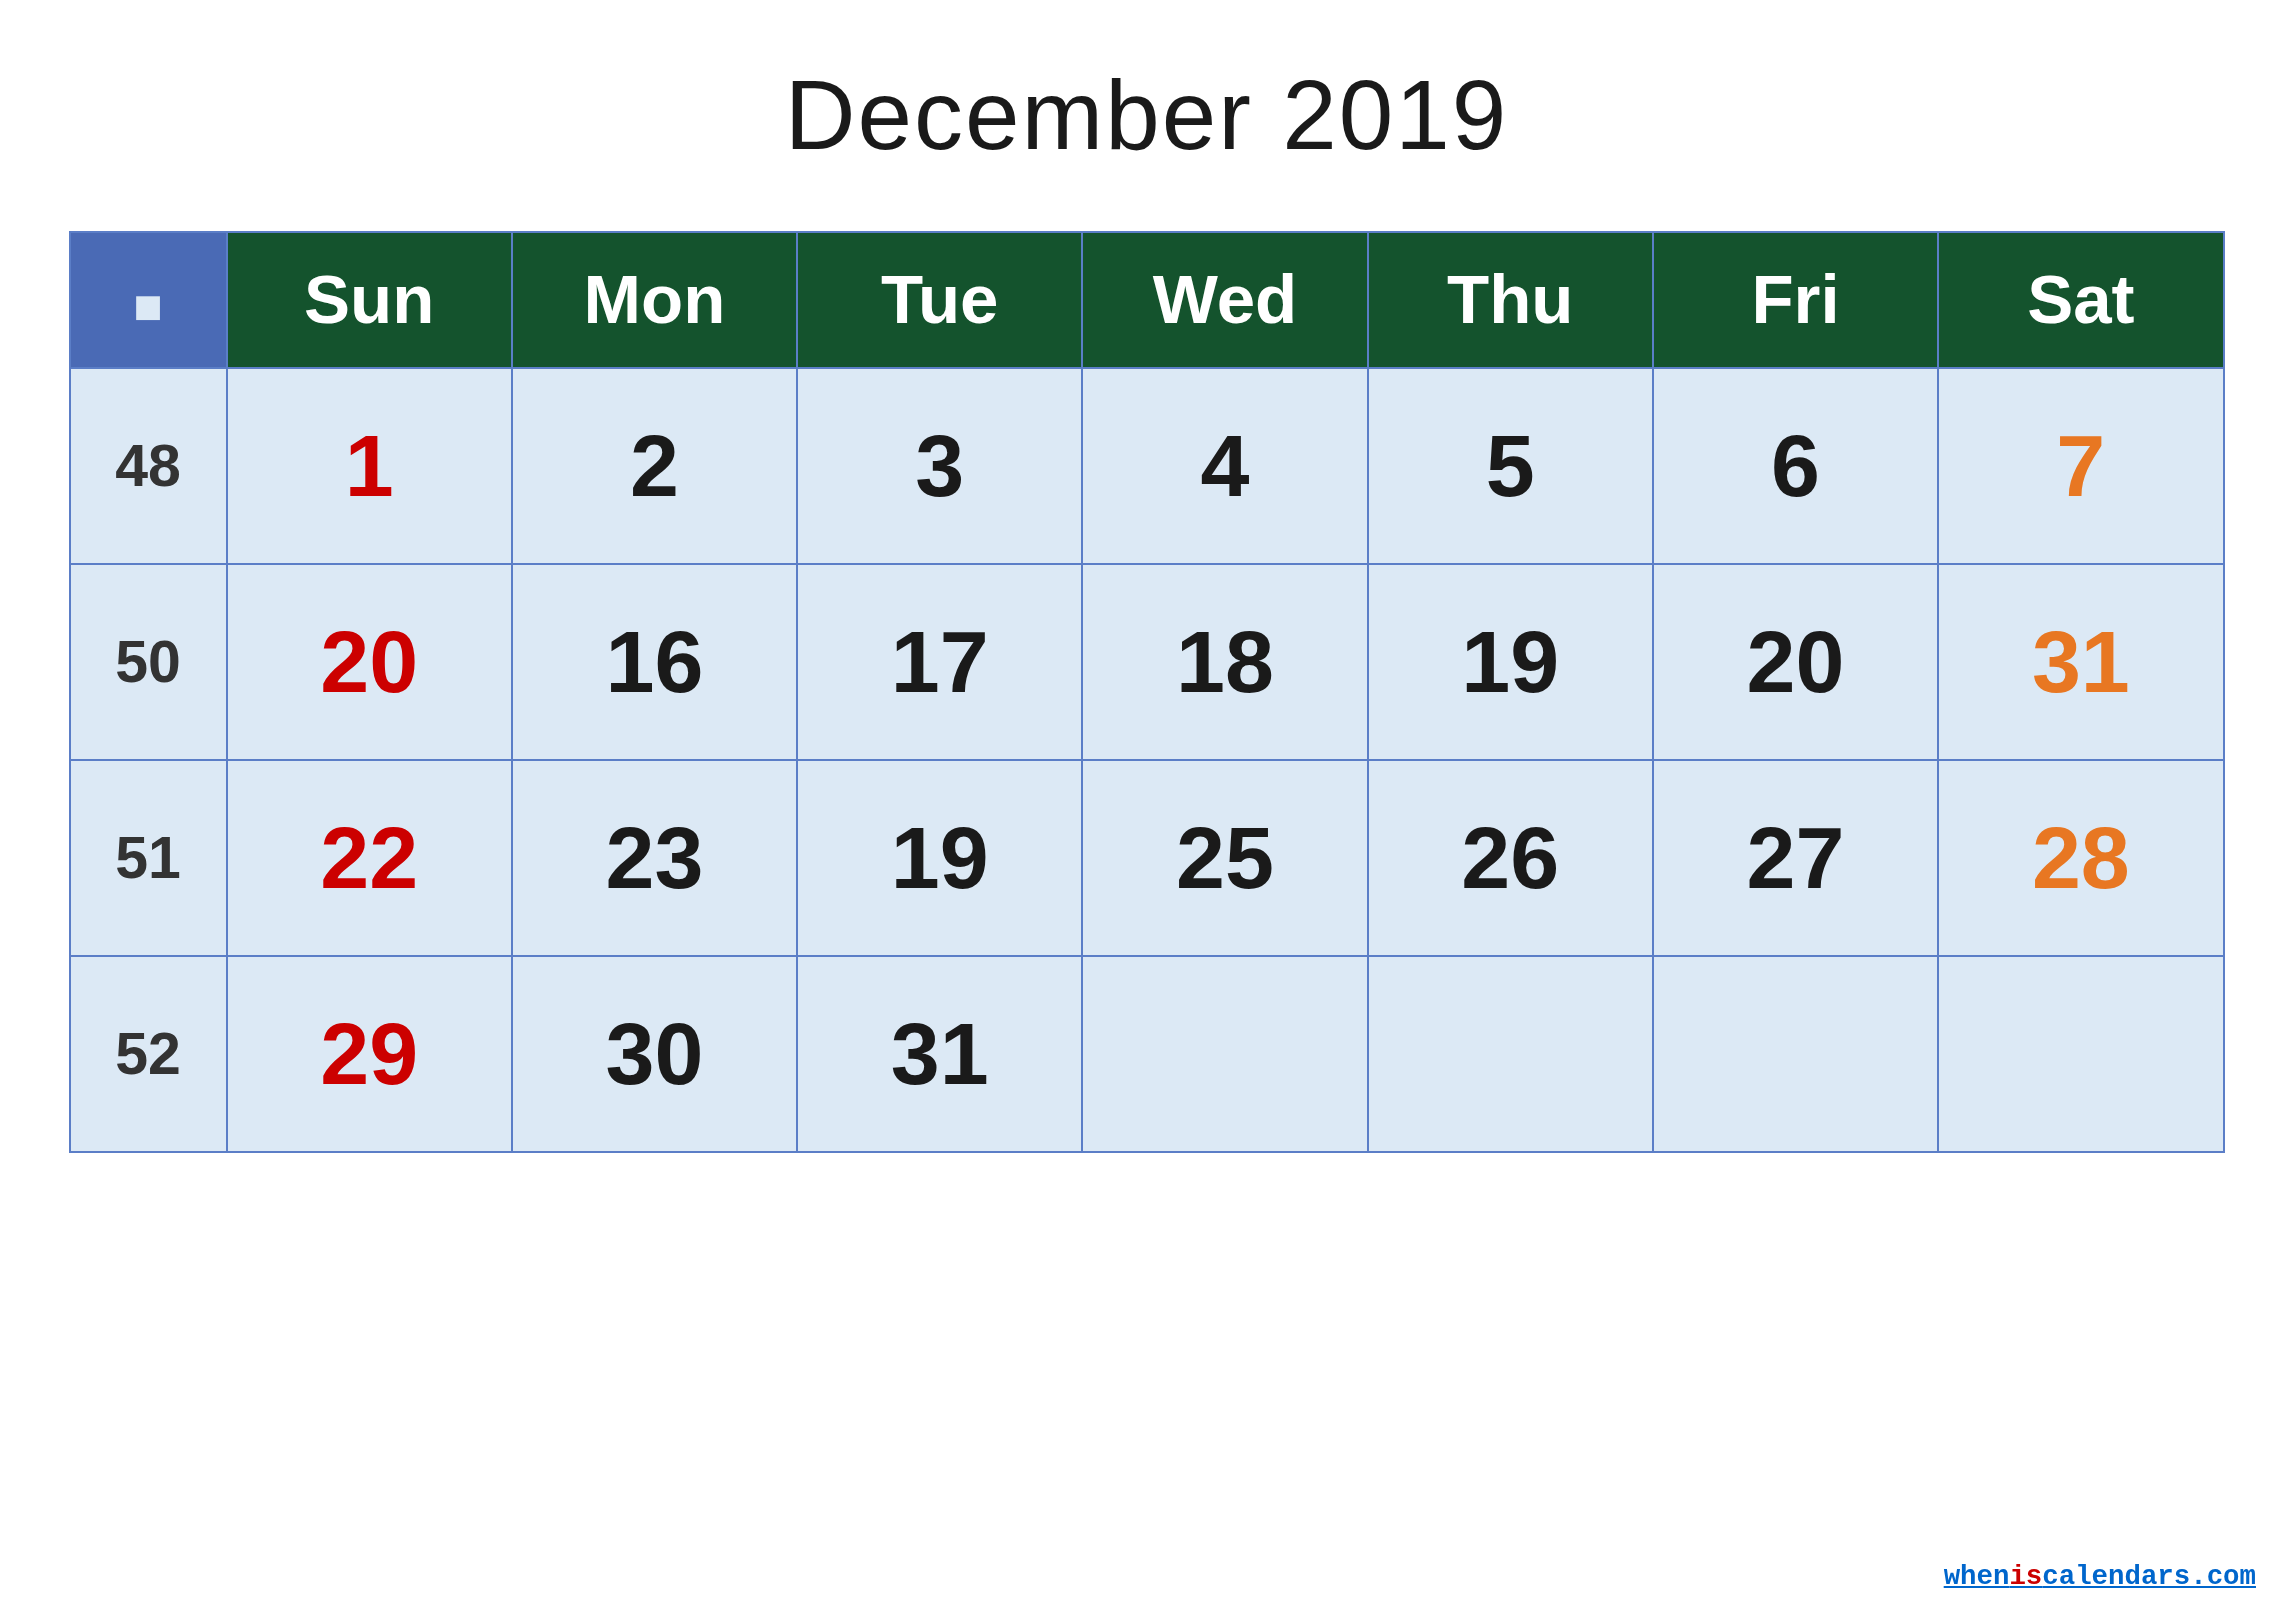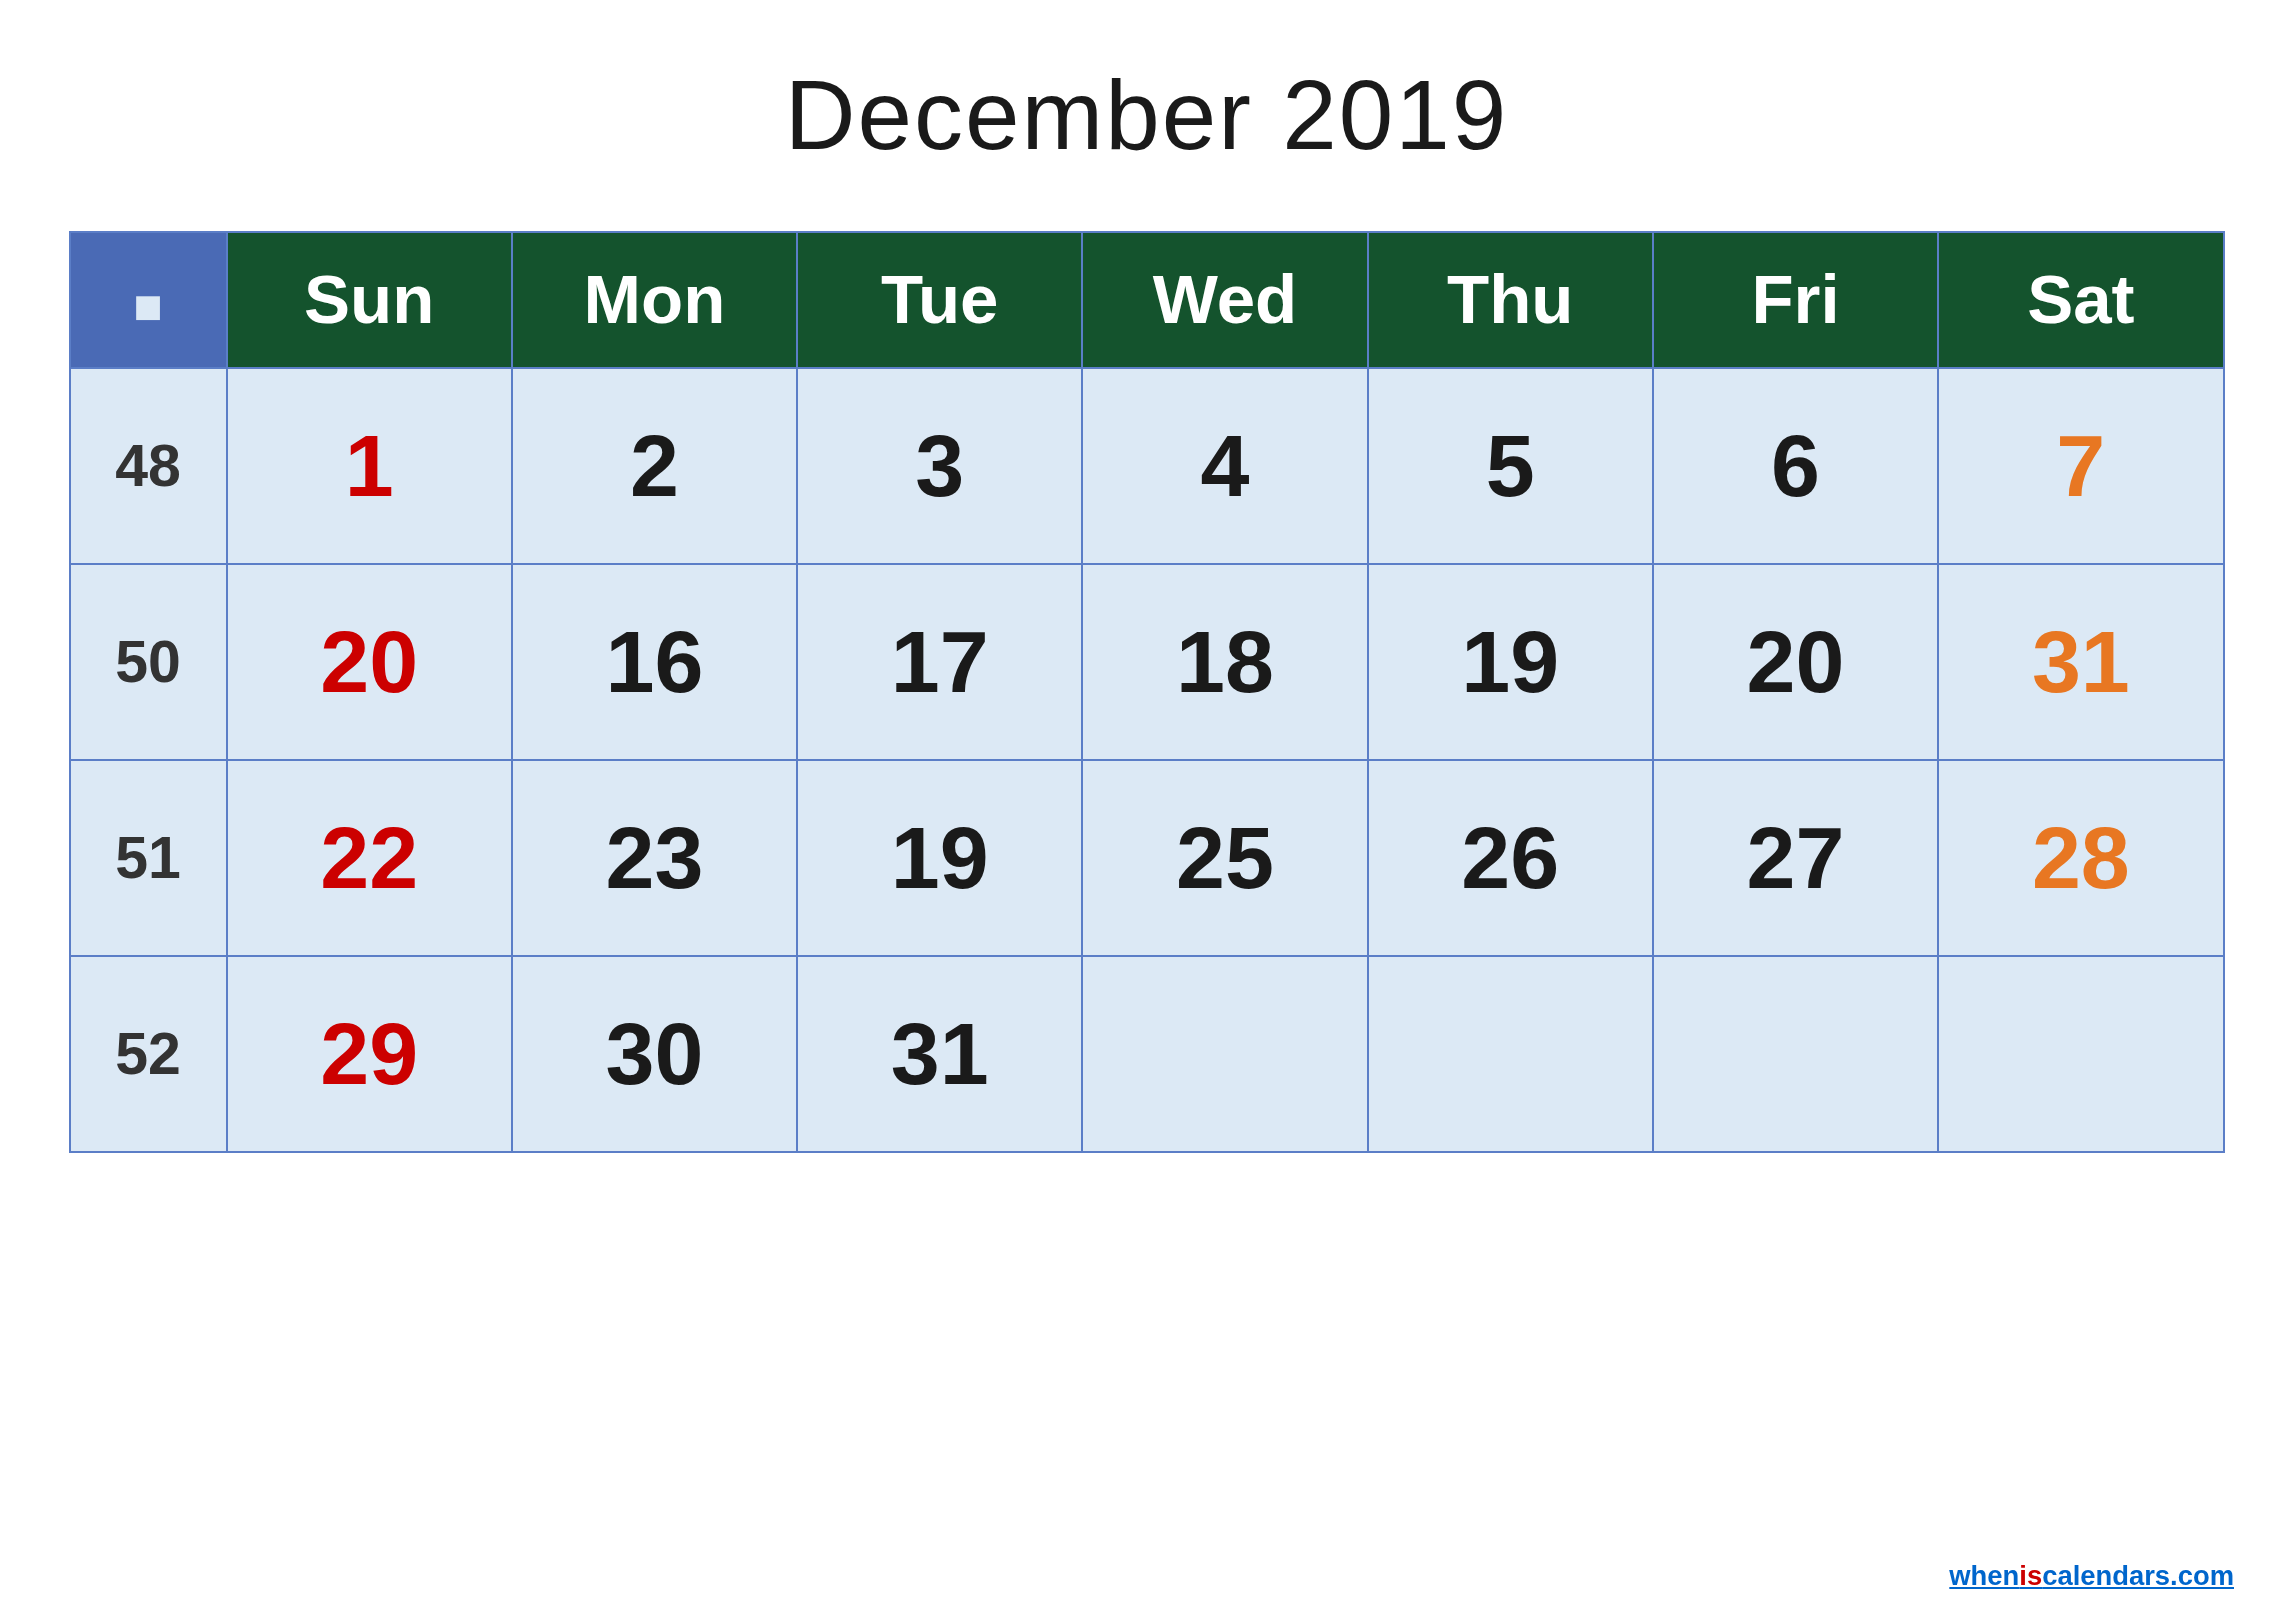--- a/index.html
+++ b/index.html
@@ -81,25 +81,26 @@
       color: #e87722;
     }
 
     .day-cell.empty {
       background-color: #dce9f5;
     }
 
     .watermark {
       position: absolute;
       bottom: 29px;
-      right: 59px;
+      right: 37px;
       font-size: 27.4px;
       font-weight: bold;
       color: #0066cc;
       text-decoration: underline;
+      font-family: Liberation Mono, monospace;
     }
 
     .watermark span.is-text {
       color: #cc0000;
     }
   </style>
 </head>
 <body>
 
 <h1 class="calendar-title">December 2019</h1>

